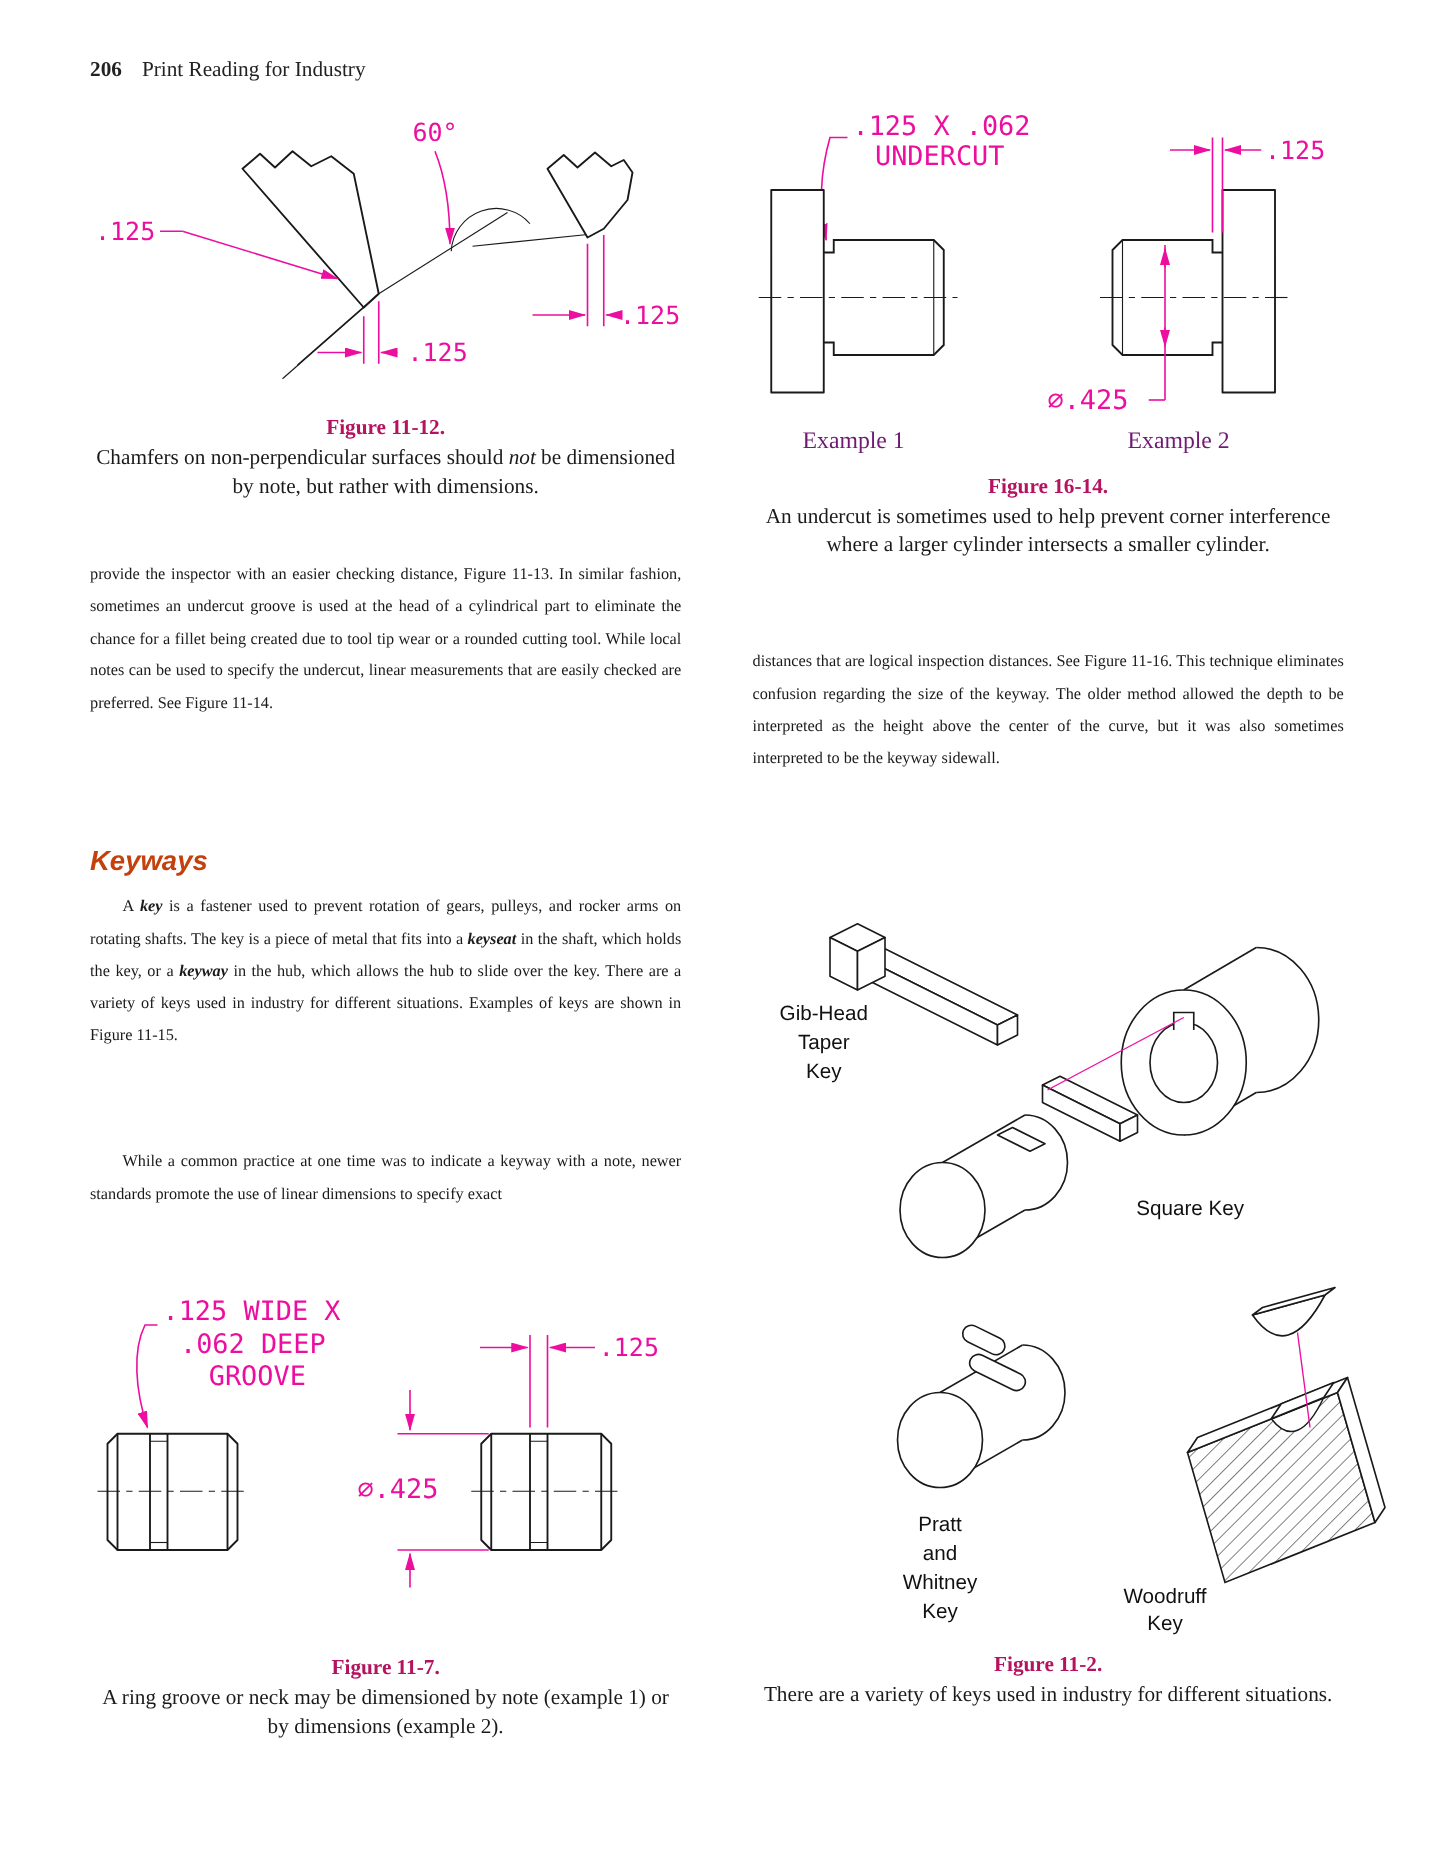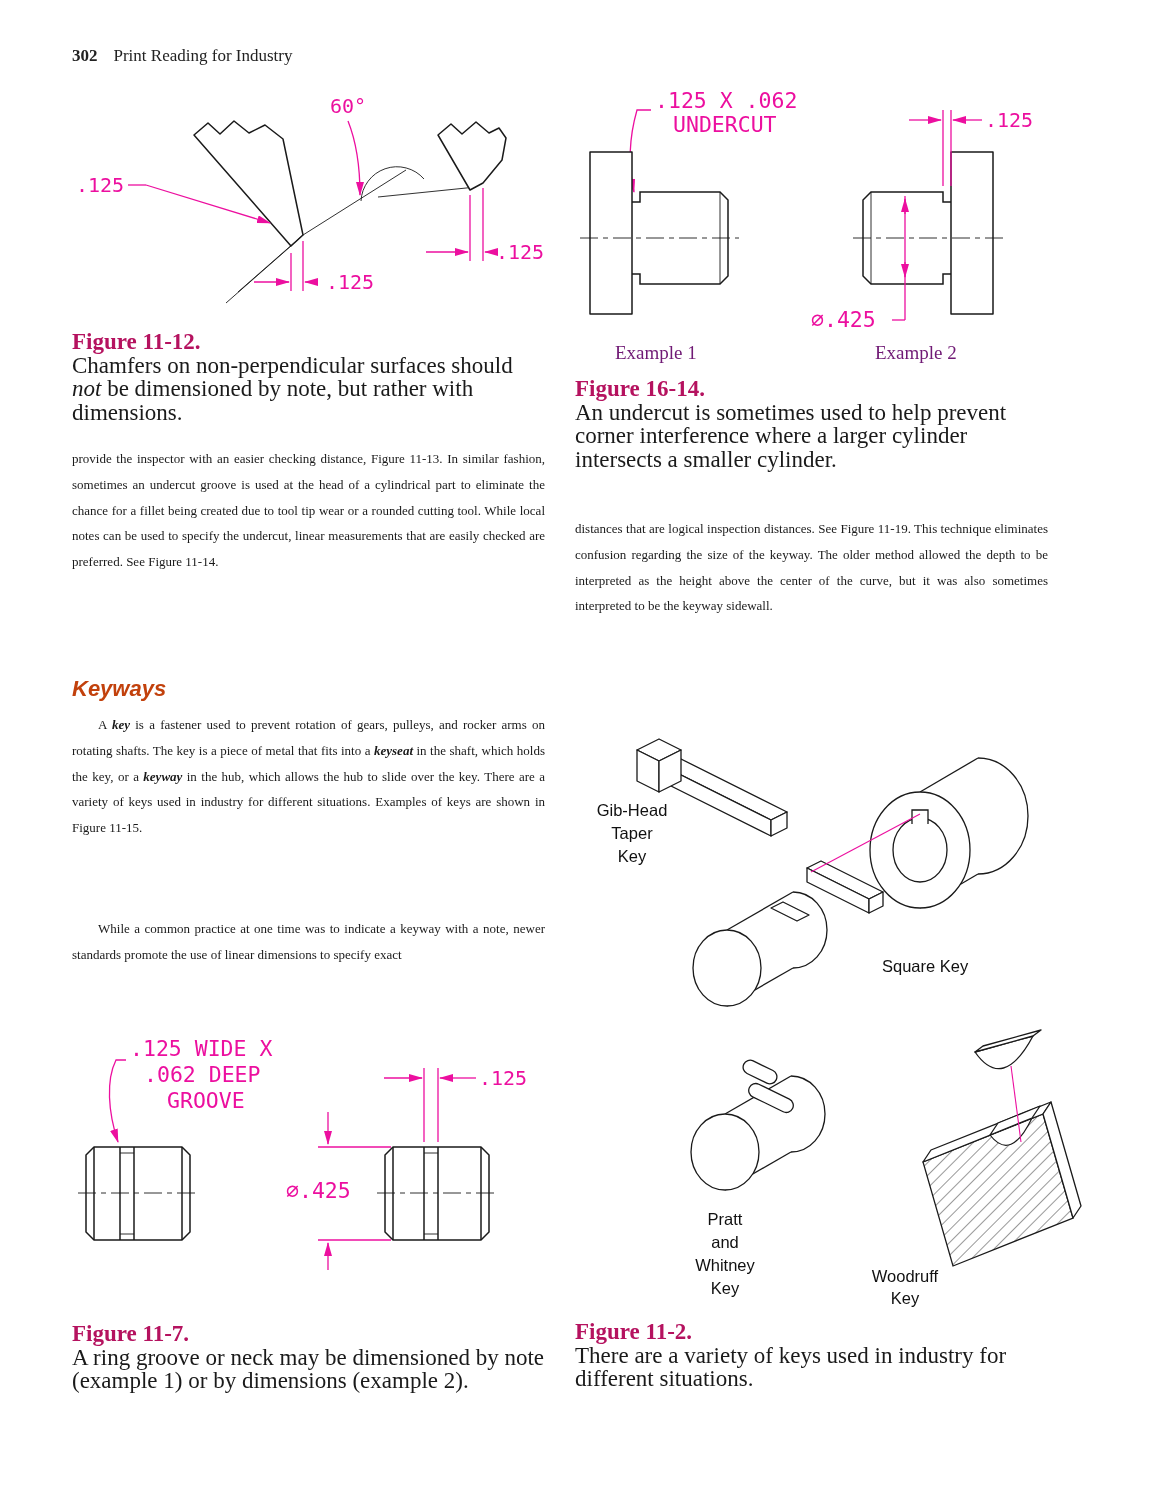--- a/index.html
+++ b/index.html
@@ -2,29 +2,29 @@
 <html><head>
 <meta charset="utf-8">
 <style>
   * { margin:0; padding:0; box-sizing:border-box; }
   html,body { background:#ffffff; }
   .page { position:relative; width:1156px; height:1497px; background:#fff;
           font-family:"Liberation Serif", serif; color:#1a1a1a; overflow:hidden; }
   .hdr { position:absolute; top:46px; left:72px; font-size:17px; color:#222; }
   .hdr .pagenum { font-weight:bold; margin-right:16px; }
   .col-left  { position:absolute; left:72px;  top:0; width:473px; height:100%; }
-  .col-right { position:absolute; left:575px; top:0; width:511px; height:100%; }
+  .col-right { position:absolute; left:602px; top:0; width:511px; height:100%; }
   .col-left > *, .col-right > * { position:absolute; left:0; }
   p.body { width:473px; font-size:13px; line-height:25.8px; text-align:justify; }
   p.indent { text-indent:26px; }
   .kw { font-weight:bold; font-style:italic; }
   h2.sub { font-family:"Liberation Sans", sans-serif; font-style:italic; font-weight:bold;
            font-size:22px; color:#c2410c; }
   figure { margin:0; }
-  figcaption { width:473px; font-size:23px; line-height:23.5px; }
+  figcaption { width:473px; font-size:17px; line-height:23.5px;text-align:center; }
   .fig-title { display:block; font-weight:bold; color:#b5125f; }
   .ex-label { position:absolute; font-size:19px; color:#701a75; }
   svg { display:block; }
   .part   { fill:#fff; stroke:#1a1a1a; stroke-width:1.5; stroke-linejoin:round; }
   .pline  { fill:none; stroke:#1a1a1a; stroke-width:1.5; }
   .thin   { fill:none; stroke:#1a1a1a; stroke-width:0.9; }
   .cl     { fill:none; stroke:#1a1a1a; stroke-width:0.9; stroke-dasharray:18 5 5 5; }
   .dim    { fill:none; stroke:#ec0f9f; stroke-width:1.3; }
   .dimtext { fill:#ec0f9f; font-family:"DejaVu Sans Mono", monospace; font-size:20px; }
   .dimtext-lg { font-size:21.5px; }
@@ -32,21 +32,21 @@
   .isoline{ fill:none; stroke:#1a1a1a; stroke-width:1.3; }
   .fig15label { fill:#111; font-family:"Liberation Sans", sans-serif; font-size:16.5px; }
   .asm { stroke:#ec0f9f; stroke-width:1.1; fill:none; }
 </style>
 </head>
 <body>
 
 <div class="page">
 
   <div class="hdr">
-    <span class="pagenum">302</span><span>Print Reading for Industry</span>
+    <span class="pagenum">206</span><span>Print Reading for Industry</span>
   </div>
 
   <div class="col-left">
 
     <figure style="top:75px">
       <svg viewBox="0 0 473 245" width="473" height="245">
         <defs>
           <marker id="a12" markerUnits="userSpaceOnUse" markerWidth="15" markerHeight="8" refX="13" refY="4" orient="auto">
             <path d="M0,0 L14,4 L0,8 Z" fill="#ec0f9f"></path>
           </marker>
@@ -196,21 +196,21 @@
       </svg>
       <span class="ex-label" style="left:40px; top:262px">Example 1</span>
       <span class="ex-label" style="left:300px; top:262px">Example 2</span>
     </figure>
 
     <figcaption style="top:377px">
       <span class="fig-title">Figure 16-14.</span>
       <span>An undercut is sometimes used to help prevent corner interference where a larger cylinder intersects a smaller cylinder.</span>
     </figcaption>
 
-    <p class="body" style="top:516px">distances that are logical inspection distances. See Figure 11-19. This technique eliminates confusion regarding the size of the keyway. The older method allowed the depth to be interpreted as the height above the center of the curve, but it was also sometimes interpreted to be the keyway sidewall.</p>
+    <p class="body" style="top:516px">distances that are logical inspection distances. See Figure 11-16. This technique eliminates confusion regarding the size of the keyway. The older method allowed the depth to be interpreted as the height above the center of the curve, but it was also sometimes interpreted to be the keyway sidewall.</p>
 
     <figure style="top:700px">
       <svg viewBox="0 0 510 610" width="510" height="610">
         <defs>
           <pattern id="h15" patternUnits="userSpaceOnUse" width="9" height="9" patternTransform="rotate(45 0 0)">
             <line x1="0" y1="0" x2="0" y2="9" stroke="#333" stroke-width="1"></line>
           </pattern>
         </defs>
 
         <g>

